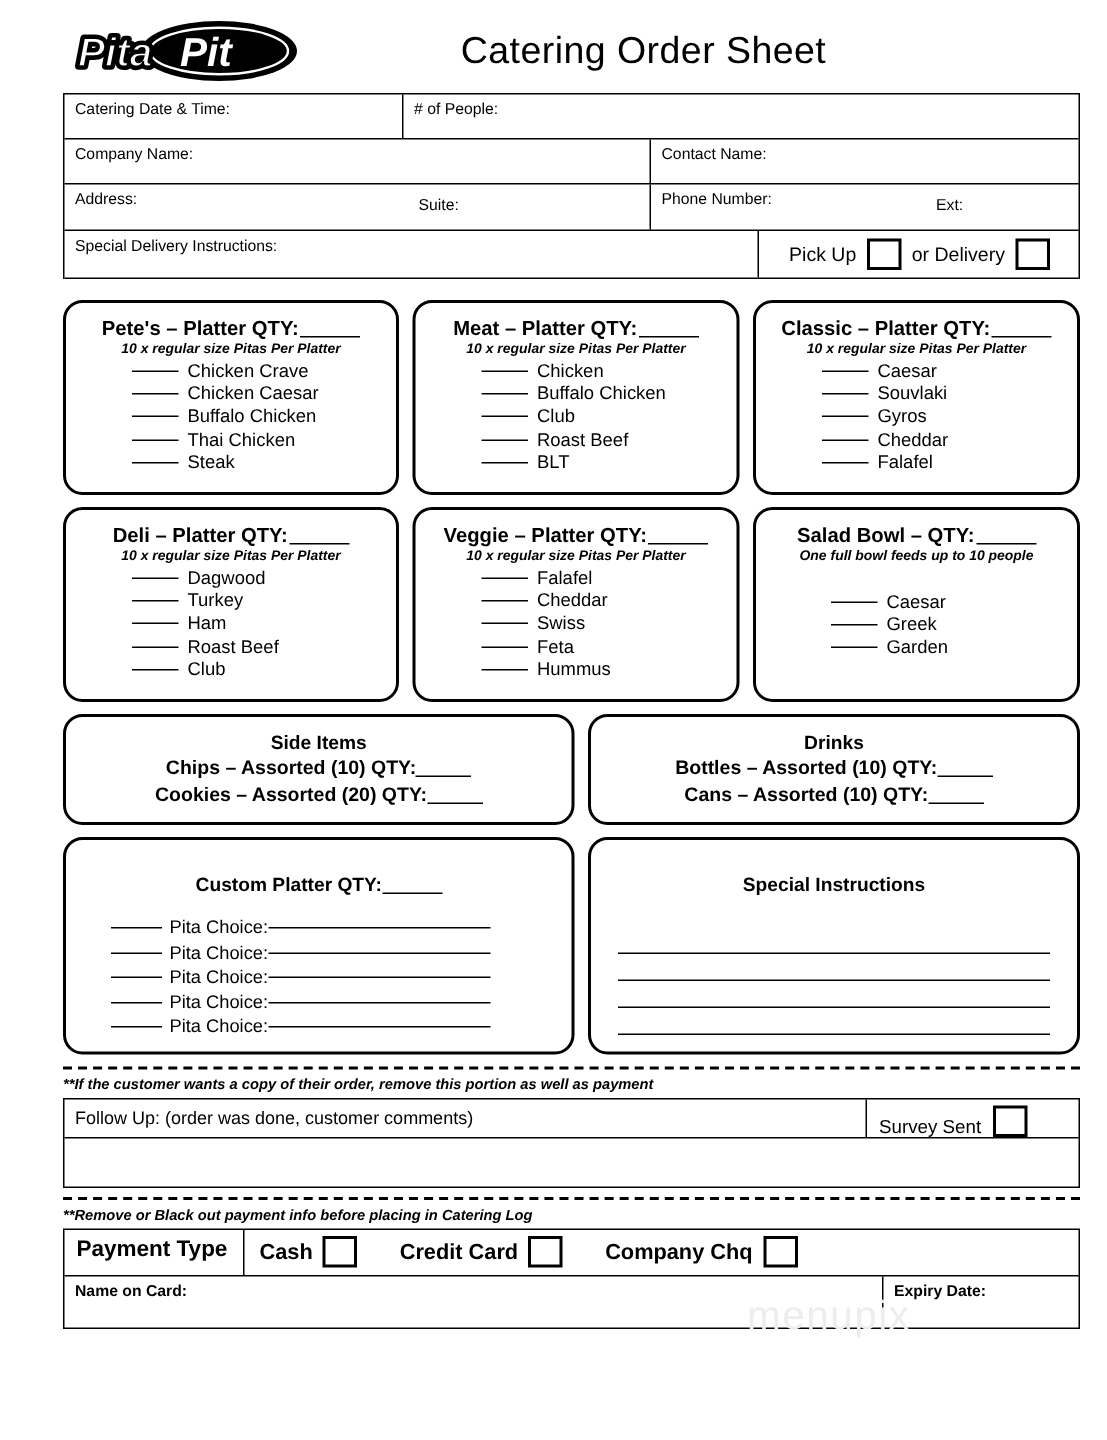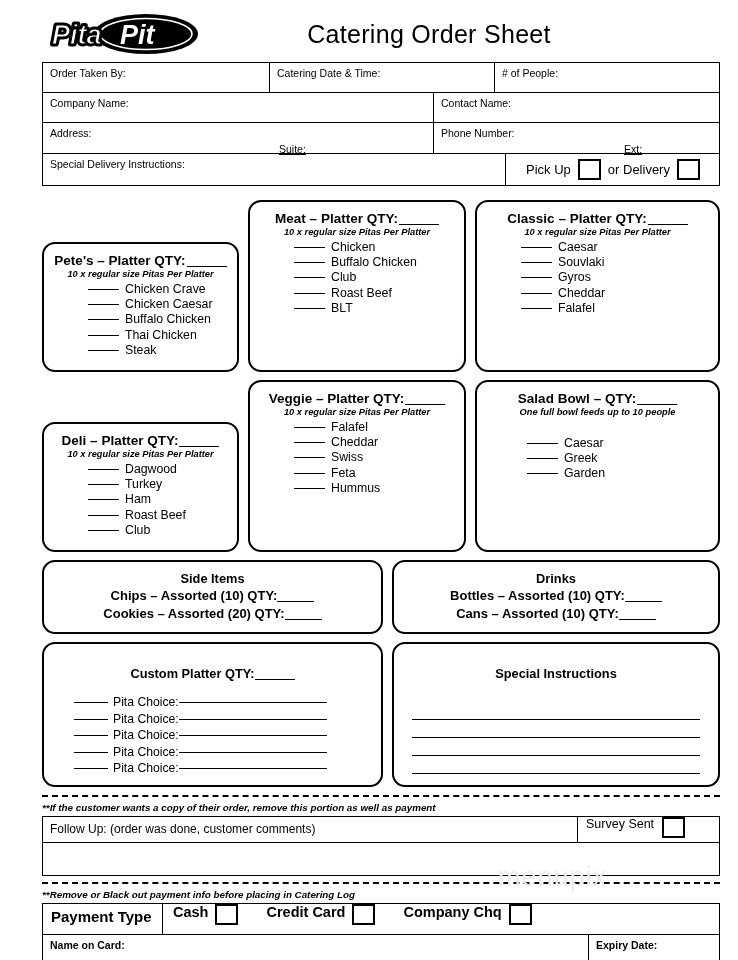--- a/index.html
+++ b/index.html
@@ -65,22 +65,21 @@
     position: relative;
     box-sizing: border-box;
     padding: 4px 6px 0 7px;
     font-size: 10.5px;
     line-height: 12px;
     min-height: 29px;
   }
   .cell + .cell { border-left: 1.5px solid #000; }
   .cell .sub {
     position: absolute;
-    top: 20px;
-    text-decoration: underline;
+    top: 8px;
   }
   .r1 .c1 { width: 226px; }
   .r1 .c2 { width: 225px; }
   .r1 .c3 { flex: 1; }
   .r2 .c1 { width: 390px; }
   .r2 .c2 { flex: 1; }
   .r3 { min-height: 31px; }
   .r3 .c1 { width: 390px; }
   .r3 .c2 { flex: 1; }
   .r4 { min-height: 32px; }
@@ -150,21 +149,21 @@
     line-height: 15.2px;
     white-space: nowrap;
   }
   .item .lead {
     display: inline-block;
     width: 31px;
     border-bottom: 1.7px solid #000;
     vertical-align: 3px;
     margin-right: 6px;
   }
-  .panel-a { width: 197px; min-height: 130px; margin-top: 42px; }
+  .panel-a { width: 224px; min-height: 130px; }
   .panel-b { width: 218px; min-height: 130px; }
   .panel-c { flex: 1; min-height: 130px; }
 
   .salad-gap { height: 14px; }
   .salad .itemlist { padding-left: 40px; }
 
   
   .prow2 .panel {
     padding: 8px 10px 9px 10px;
     min-height: 58px;
@@ -249,21 +248,21 @@
     flex: 1;
     font-size: 12px;
     padding: 5px 0 5px 7px;
     min-height: 25px;
     box-sizing: border-box;
   }
   .fu-survey {
     width: 142px;
     border-left: 1.5px solid #000;
     display: flex;
-    align-items: flex-start;
+    align-items: flex-end;
     gap: 8px;
     padding-left: 8px;
     font-size: 12.5px;
     box-sizing: border-box;
   }
   .fu-blank { height: 32px; }
 
   
   .payment {
     margin: 0 18px 0 42px;
@@ -280,20 +279,21 @@
   .pay-type {
     width: 120px;
     font-size: 15px;
     padding: 4px 0 0 8px;
     border-right: 1.5px solid #000;
     box-sizing: border-box;
   }
   .pay-opts {
     flex: 1;
     display: flex;
+    align-items: center;
     gap: 7px;
     padding-left: 10px;
     font-size: 14.5px;
   }
   .pay-opts .gap { width: 14px; }
   .pay-bottom {
     display: flex;
     min-height: 34px;
   }
   .pb-cell {
@@ -333,21 +333,20 @@
           <text x="6" y="32" fill="none" stroke="#000" stroke-width="1.1">Pita</text>
           <text x="74" y="32" fill="#fff">Pit</text>
         </g>
       </svg>
     </div>
     <div class="title">Catering Order Sheet</div>
   </div>
 
   <div class="info">
     <div class="inforow r1">
-      <div class="cell c1"><span>Order Taken By:</span></div>
       <div class="cell c2"><span>Catering Date &amp; Time:</span></div>
       <div class="cell c3"><span># of People:</span></div>
     </div>
     <div class="inforow r2">
       <div class="cell c1"><span>Company Name:</span></div>
       <div class="cell c2"><span>Contact Name:</span></div>
     </div>
     <div class="inforow r3">
       <div class="cell c1">
         <span>Address:</span>

